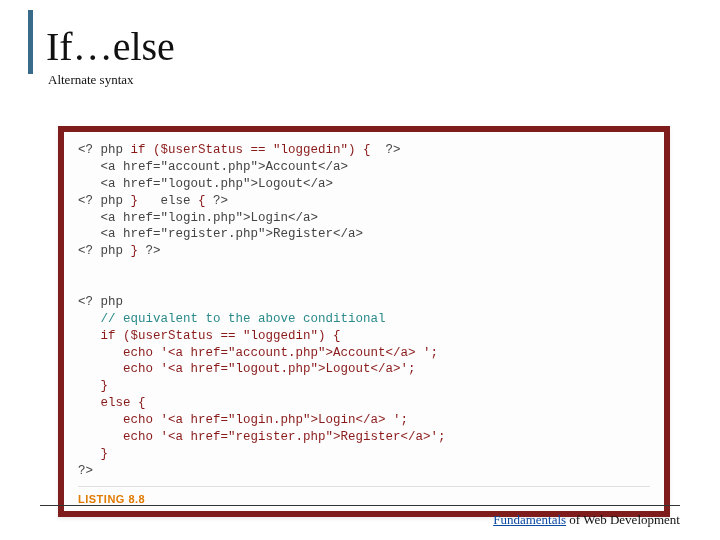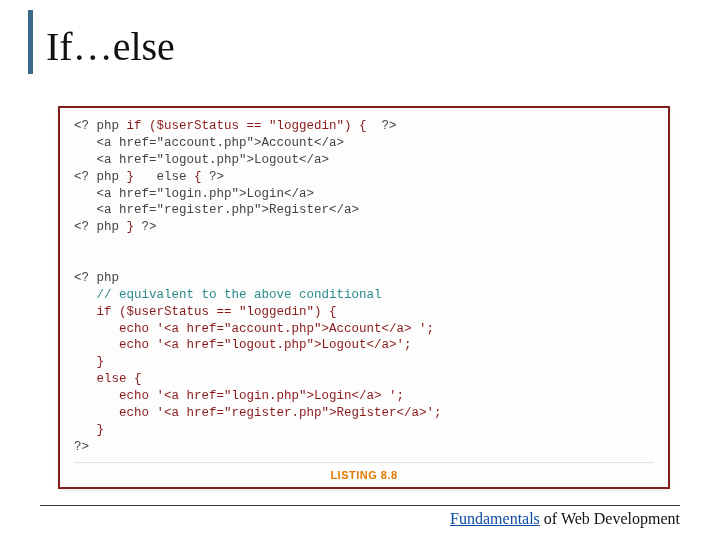--- a/index.html
+++ b/index.html
@@ -34,42 +34,41 @@
   }
   .subtitle {
     font-size: 13px;
     color: #111;
     margin-top: 4px;
     font-family: Georgia, 'Times New Roman', serif;
   }
   .code-card {
     margin: 38px 10px 0 10px;
     background: #fdfdfd;
-    border: 2px solid #7f1d1d;
+    border: 6px solid #7f1d1d;
     box-shadow: 0 2px 4px rgba(0,0,0,0.08);
     padding: 10px 14px 6px 14px;
   }
   .code {
     font-family: Consolas, Menlo, 'Courier New', monospace;
     font-size: 12.5px;
     line-height: 1.35;
     white-space: pre;
     color: #333;
   }
   .tok-maroon { color: #8a1a1a; }
   .tok-teal { color: #2a8a8a; }
   .tok-gray { color: #444; }
   .caption-row {
     display: flex;
     align-items: center;
     gap: 0;
     margin-top: 6px;
     padding-top: 6px;
     border-top: 1px solid #e0e0e0;
-    flex-direction: column;
   }
   .caption-tag {
     font-family: Arial, Helvetica, sans-serif;
     font-size: 11px;
     font-weight: bold;
     letter-spacing: 0.5px;
     color: #e07a00;
   }
   .caption-text {
     font-family: Georgia, 'Times New Roman', serif;
@@ -81,36 +80,37 @@
     left: 40px;
     right: 40px;
     bottom: 34px;
     height: 1px;
     background: #333;
   }
   .footer-text {
     position: absolute;
     right: 40px;
     bottom: 12px;
-    font-size: 16px;
+    font-size: 13px;
     font-family: Georgia, 'Times New Roman', serif;
     color: #111;
   }
   .footer-link {
     text-decoration: underline;
     color: #0b4aa2;
   }
 </style>
 </head>
 <body>
 
 <div class="slide">
   <div class="side-accent"></div>
 
   <h1 class="title">If…else</h1>
+  <div class="subtitle">Alternate syntax</div>
 
   <div class="code-card">
     <div class="code"><span class="tok-gray"><span>&lt;? php </span><span class="tok-maroon">if ($userStatus == "loggedin") {</span><span>  ?&gt;</span></span>
 <span class="tok-gray">   &lt;a href="account.php"&gt;Account&lt;/a&gt;</span>
 <span class="tok-gray">   &lt;a href="logout.php"&gt;Logout&lt;/a&gt;</span>
 <span class="tok-gray"><span>&lt;? php </span><span class="tok-maroon">}</span><span>   else </span><span class="tok-maroon">{</span><span> ?&gt;</span></span>
 <span class="tok-gray">   &lt;a href="login.php"&gt;Login&lt;/a&gt;</span>
 <span class="tok-gray">   &lt;a href="register.php"&gt;Register&lt;/a&gt;</span>
 <span class="tok-gray"><span>&lt;? php </span><span class="tok-maroon">}</span><span> ?&gt;</span></span>
 <span></span>

